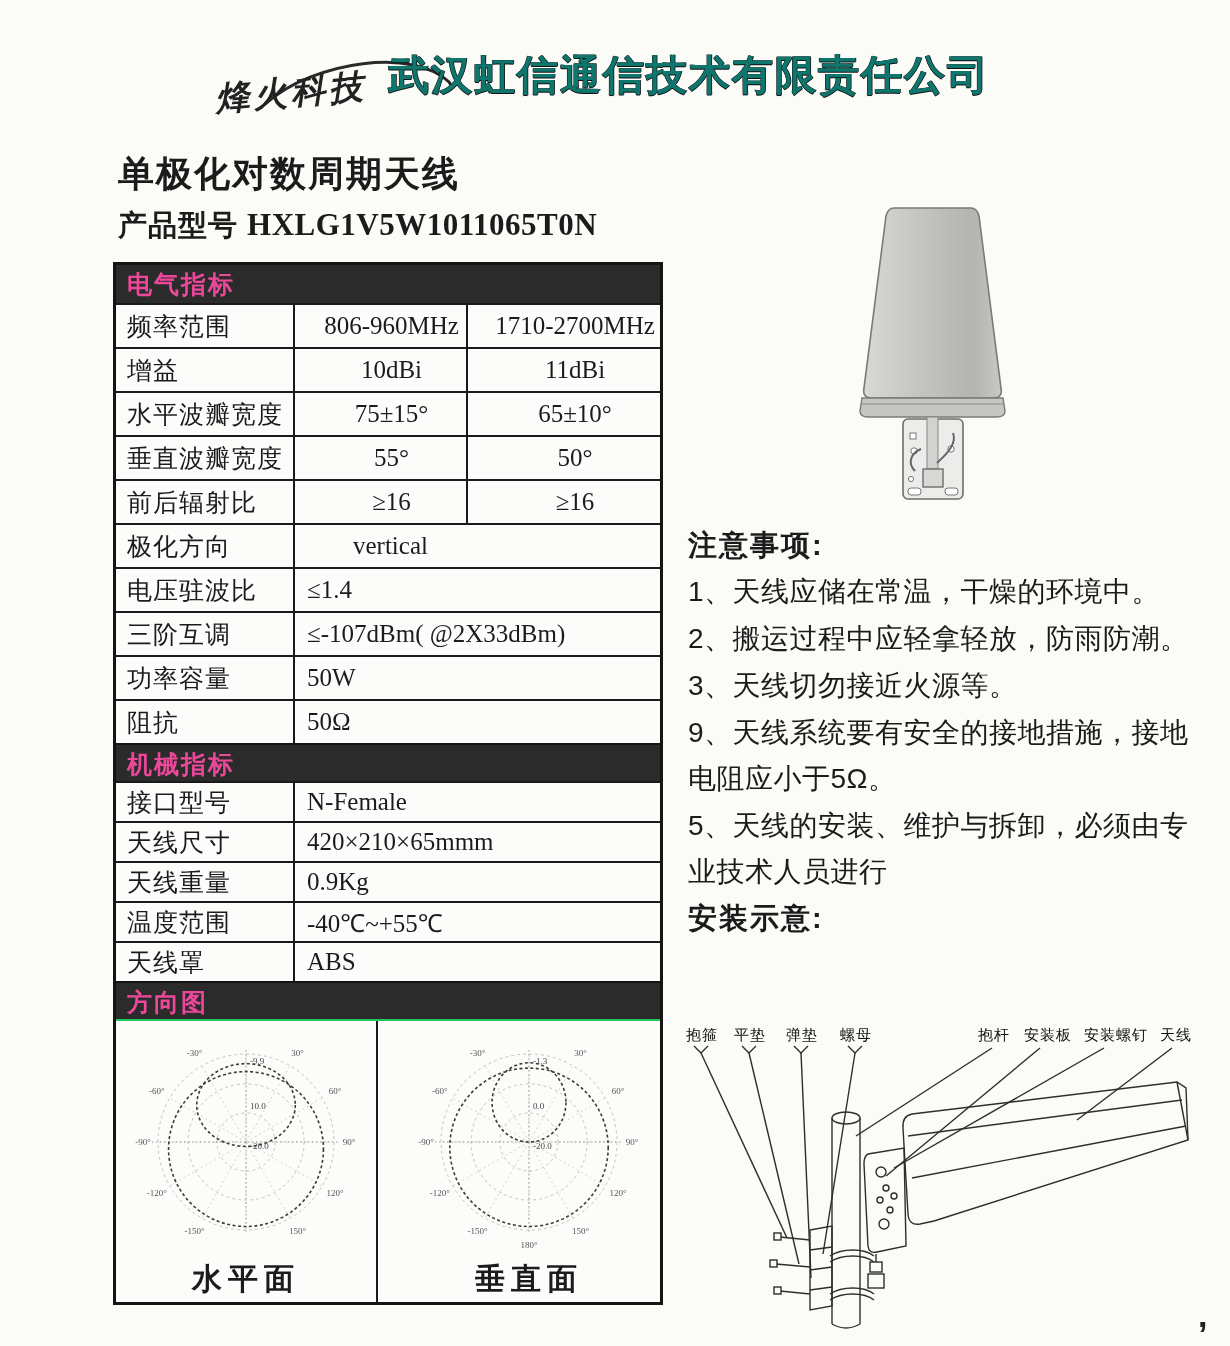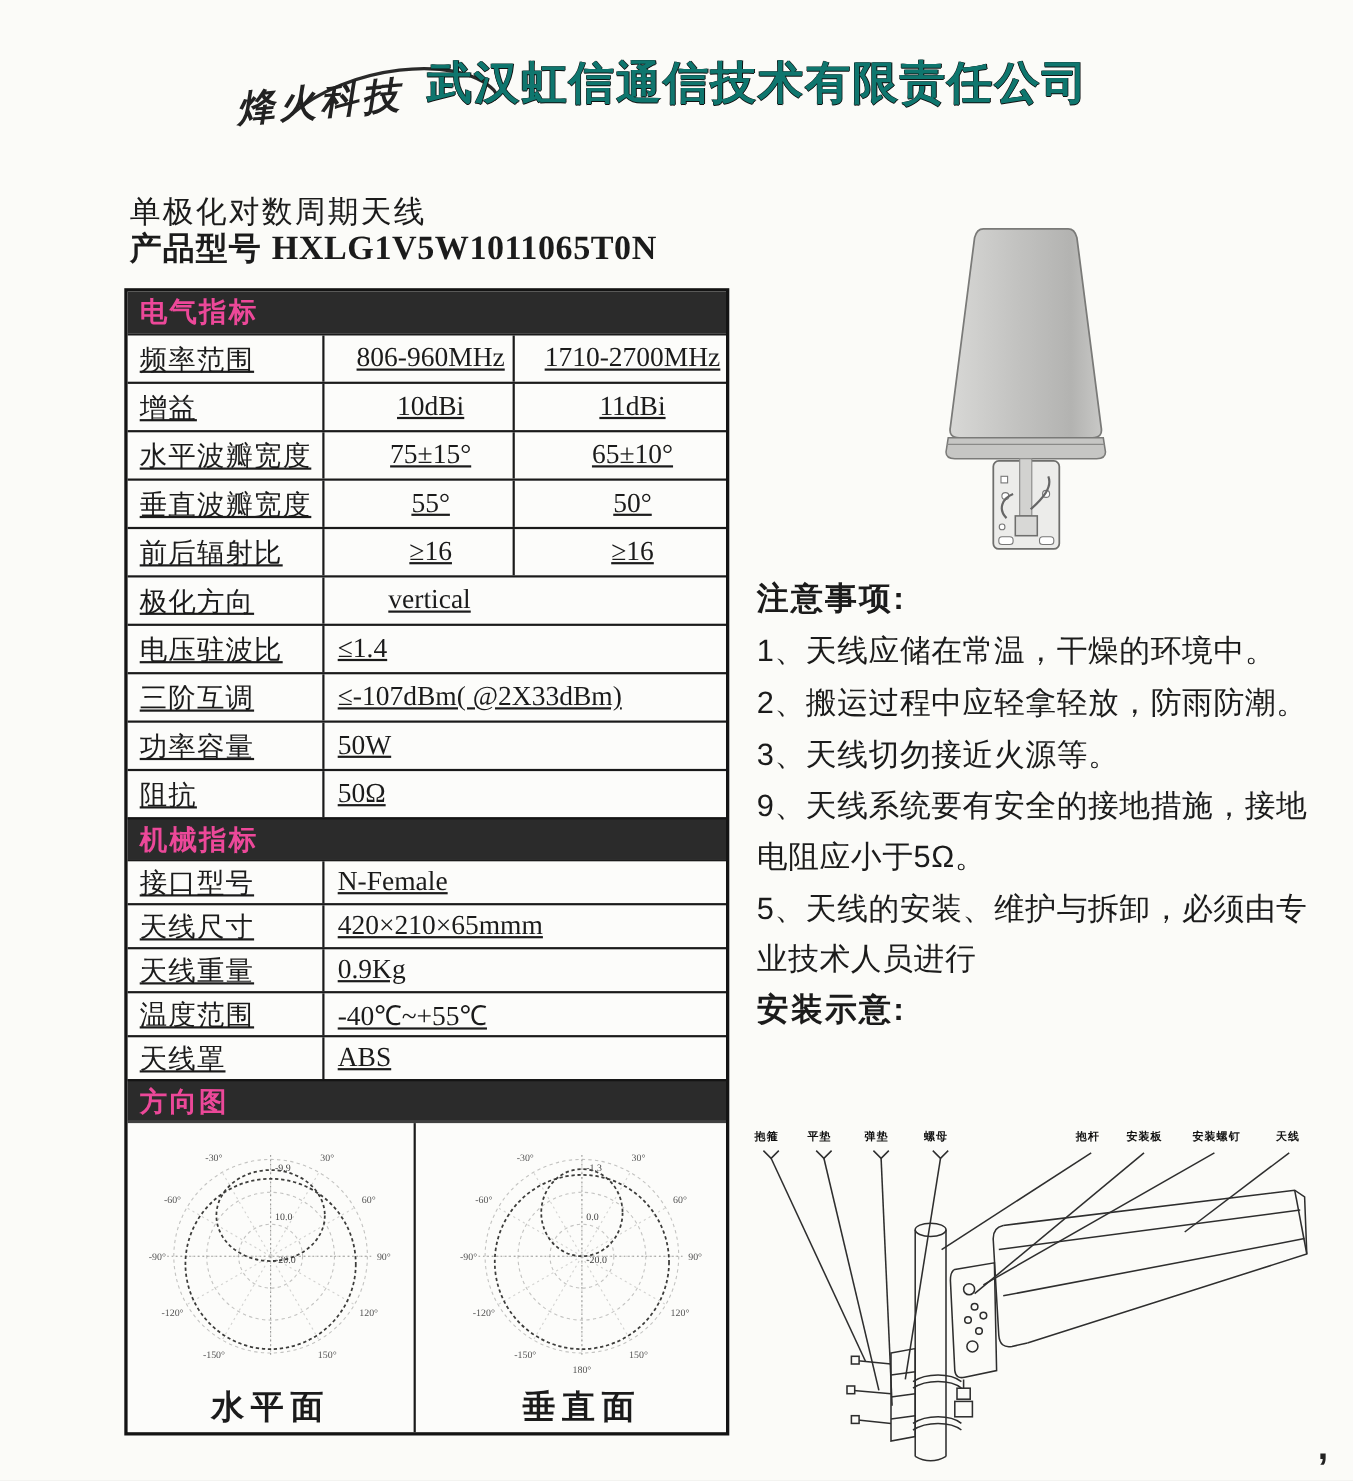--- a/index.html
+++ b/index.html
@@ -10,56 +10,56 @@
   
   .logo-wrap { position:absolute; left:205px; top:42px; width:200px; height:80px; }
   .logo-script { position:absolute; left:10px; top:28px; font-size:34px; font-weight:bold;
                  font-style:italic; transform:rotate(-5deg); letter-spacing:4px; color:#222; }
   .logo-swoosh { position:absolute; left:0; top:0; }
   .company-name { position:absolute; left:388px; top:48px; font-size:41px; font-weight:bold;
                   letter-spacing:2px; color:#0f766e;
                   text-shadow:0.8px 0 #111, 0 0.8px #111, -0.5px 0 #111; white-space:nowrap; }
 
   
-  .prod-title { position:absolute; left:118px; top:150px; font-size:28px; font-weight:normal; letter-spacing:2px;margin-top:24px; }
+  .prod-title { position:absolute; left:118px; top:150px; font-size:36px; font-weight:bold; letter-spacing:2px; }
   .prod-model { position:absolute; left:118px; top:206px; font-size:29px; font-weight:bold; letter-spacing:1px; }
   .prod-model .model-val { font-family:"Liberation Serif", serif; font-size:31px; font-weight:600; letter-spacing:0.5px; }
 
   
   .spec-table { position:absolute; left:113px; top:262px; width:550px; border:3px solid #141414; background:#fcfcfa; }
   .sec-bar { height:38px; line-height:38px; background:#2b2b2b; color:#ec4899; font-size:25px;
              font-weight:bold; padding-left:11px; letter-spacing:2px; border-top:2px solid #141414; }
   .sec-bar:first-child { border-top:none; }
   .tr { display:flex; border-top:2px solid #1a1a1a; }
   .tr.elec { height:44px; }
   .tr.mech { height:40px; }
-  .td { display:flex; align-items:center; font-size:25px;text-decoration:underline; }
+  .td { display:flex; align-items:center; font-size:25px; }
   .td.lbl { width:177px; padding-left:11px; letter-spacing:1px; flex:none; }
   .td.v1 { width:173px; justify-content:center; border-left:2px solid #1a1a1a; flex:none; }
   .td.v2 { flex:1; justify-content:center; border-left:2px solid #1a1a1a; }
   .td.vspan { flex:1; border-left:2px solid #1a1a1a; padding-left:12px; }
   .td.vspan.center { padding-left:58px; }
   .latin { font-family:"Liberation Serif", serif;padding-left:22px; }
 
   
-  .plots { display:flex; height:283px; border-top:2px solid #404040;gap:20px; }
+  .plots { display:flex; height:283px; border-top:2px solid #22c55e;gap:20px; }
   .plot-cell { width:50%; position:relative; display:flex; flex-direction:column; align-items:center; }
   .plot-cell.first { border-right:2px solid #1a1a1a; }
   .plot-cell svg { margin-top:6px; }
   .plot-caption { font-size:30px; font-weight:bold; letter-spacing:6px; margin-top:2px; }
 
   
   .antenna-img { position:absolute; left:845px; top:195px; }
   .notes { position:absolute; left:688px; top:522px; width:505px; }
   .notes-heading, .install-heading { font-size:29px; font-weight:bold; letter-spacing:2px; line-height:46px; }
   .note-item { font-size:28px; line-height:46px; letter-spacing:0.5px; margin-top:1px; }
 
   .install-diagram { position:absolute; left:672px; top:1018px; width:548px; height:328px; }
   .install-diagram svg { position:absolute; left:0; top:0; }
-  .part-label { position:absolute; top:8px; font-size:10px; font-weight:bold; letter-spacing:1px; color:#111; white-space:nowrap; }
+  .part-label { position:absolute; top:8px; font-size:15px; font-weight:normal; letter-spacing:1px; color:#111; white-space:nowrap; }
 
   .artifact-mark { position:absolute; left:1198px; top:1296px; font-size:34px; font-weight:bold; color:#222; }
 </style>
 </head>
 <body>
 
 <div class="page">
 
   <div class="logo-wrap">
     <svg class="logo-swoosh" width="260" height="90" viewBox="0 0 260 90">

